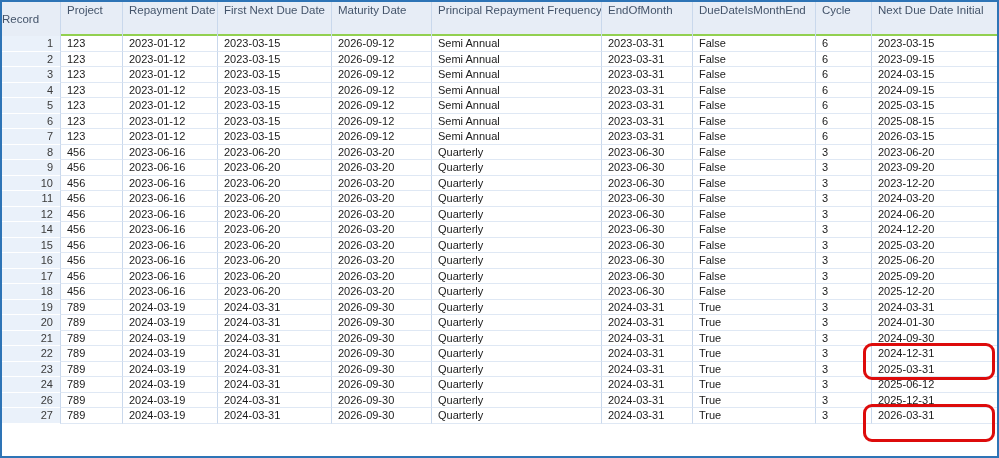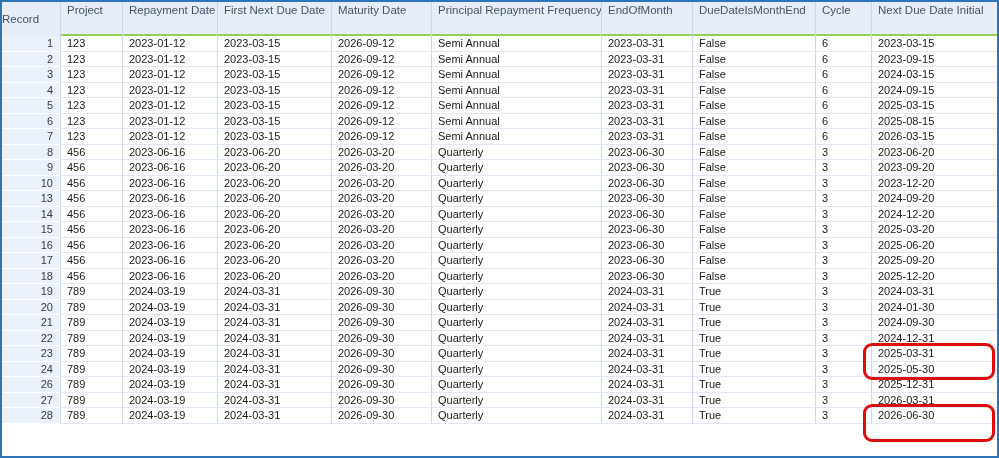--- a/index.html
+++ b/index.html
@@ -230,30 +230,42 @@
           <td>2023-06-16</td>
           <td>2023-06-20</td>
           <td>2026-03-20</td>
           <td>Quarterly</td>
           <td>2023-06-30</td>
           <td>False</td>
           <td>3</td>
           <td>2023-12-20</td>
         </tr>
         <tr>
-          <td class="record-cell">13</td>
-          <td>456</td>
-          <td>2023-06-16</td>
-          <td>2023-06-20</td>
-          <td>2026-03-20</td>
-          <td>Quarterly</td>
-          <td>2023-06-30</td>
-          <td>False</td>
-          <td>3</td>
-          <td>2024-09-20</td>
+          <td class="record-cell">11</td>
+          <td>456</td>
+          <td>2023-06-16</td>
+          <td>2023-06-20</td>
+          <td>2026-03-20</td>
+          <td>Quarterly</td>
+          <td>2023-06-30</td>
+          <td>False</td>
+          <td>3</td>
+          <td>2024-03-20</td>
+        </tr>
+        <tr>
+          <td class="record-cell">12</td>
+          <td>456</td>
+          <td>2023-06-16</td>
+          <td>2023-06-20</td>
+          <td>2026-03-20</td>
+          <td>Quarterly</td>
+          <td>2023-06-30</td>
+          <td>False</td>
+          <td>3</td>
+          <td>2024-06-20</td>
         </tr>
         <tr>
           <td class="record-cell">14</td>
           <td>456</td>
           <td>2023-06-16</td>
           <td>2023-06-20</td>
           <td>2026-03-20</td>
           <td>Quarterly</td>
           <td>2023-06-30</td>
           <td>False</td>
@@ -371,21 +383,21 @@
         <tr>
           <td class="record-cell">24</td>
           <td>789</td>
           <td>2024-03-19</td>
           <td>2024-03-31</td>
           <td>2026-09-30</td>
           <td>Quarterly</td>
           <td>2024-03-31</td>
           <td>True</td>
           <td>3</td>
-          <td>2025-05-30</td>
+          <td>2025-06-12</td>
         </tr>
         <tr>
           <td class="record-cell">26</td>
           <td>789</td>
           <td>2024-03-19</td>
           <td>2024-03-31</td>
           <td>2026-09-30</td>
           <td>Quarterly</td>
           <td>2024-03-31</td>
           <td>True</td>
@@ -396,31 +408,19 @@
           <td class="record-cell">27</td>
           <td>789</td>
           <td>2024-03-19</td>
           <td>2024-03-31</td>
           <td>2026-09-30</td>
           <td>Quarterly</td>
           <td>2024-03-31</td>
           <td>True</td>
           <td>3</td>
           <td>2026-03-31</td>
-        </tr>
-        <tr>
-          <td class="record-cell">28</td>
-          <td>789</td>
-          <td>2024-03-19</td>
-          <td>2024-03-31</td>
-          <td>2026-09-30</td>
-          <td>Quarterly</td>
-          <td>2024-03-31</td>
-          <td>True</td>
-          <td>3</td>
-          <td>2026-06-30</td>
         </tr>
       </tbody>
   </table>
 
   <div class="red-annotation box-1"></div>
   <div class="red-annotation box-2"></div>
 </div>
 
 </body></html>

